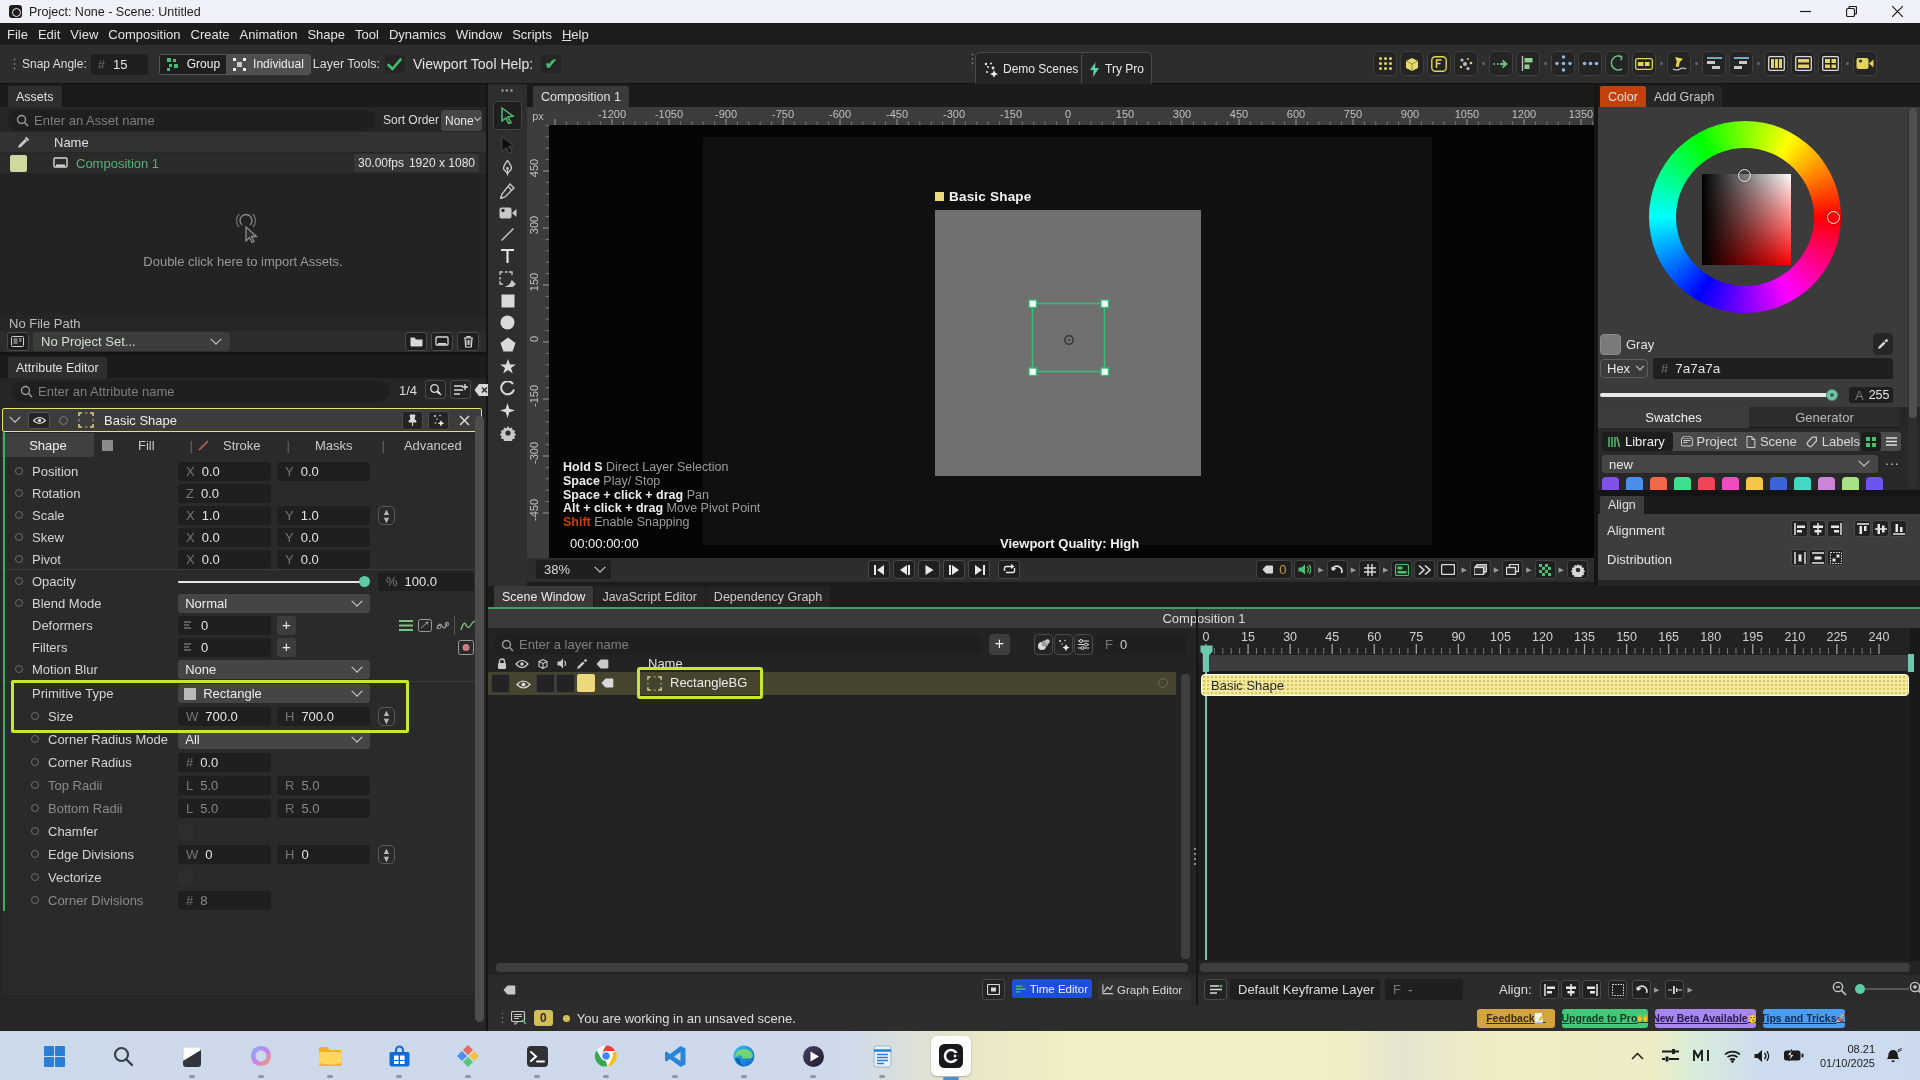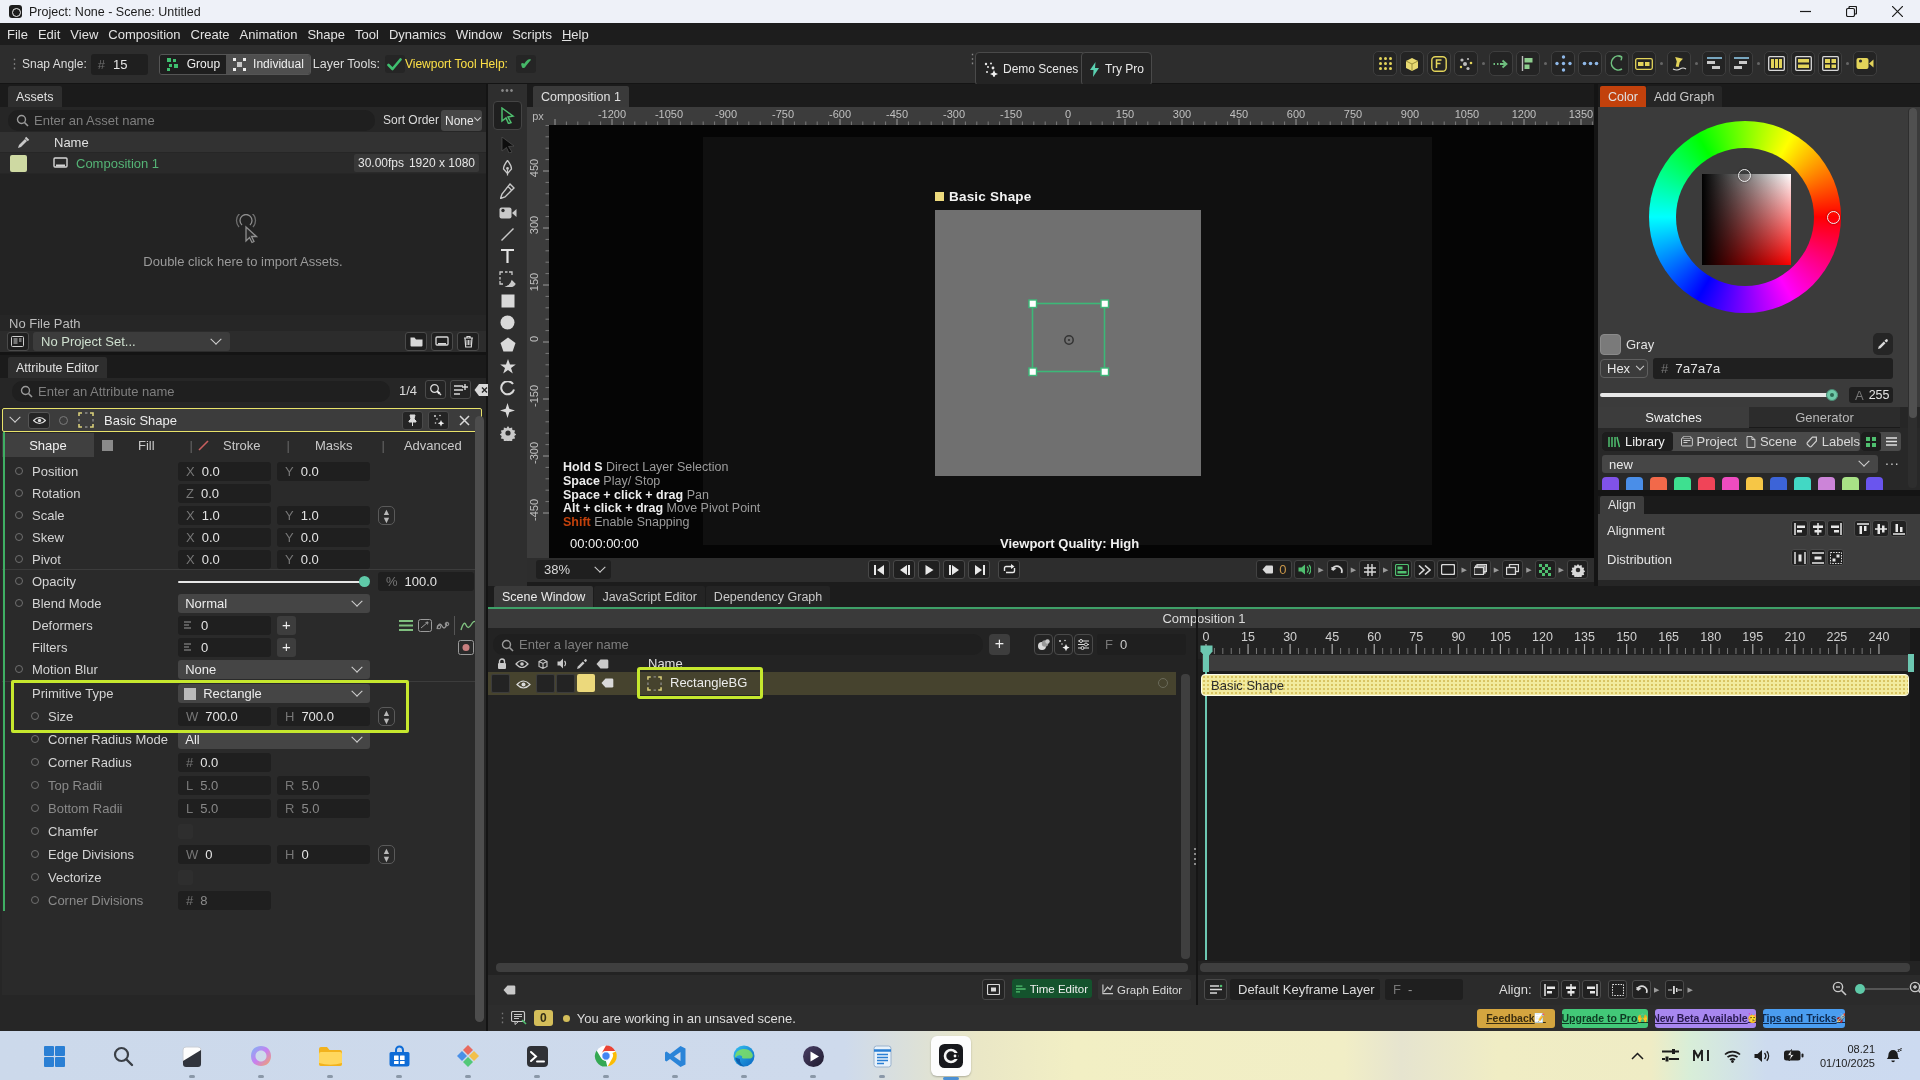--- a/index.html
+++ b/index.html
@@ -152,21 +152,21 @@
           </svg>
         <span style="margin-left:6px;color:#f0f0f0">Individual</span>
       </div>
     </div>
     <div style="margin-left:2px;font-size:12.5px;color:#dcdcdc">Layer Tools:</div>
     <div class="chk" style="margin-left:5px">
         <svg width="15" height="13" viewBox="0 0 15 13">
           <path d="M1.5 7 L5.5 11 L13.5 1.5" fill="none" stroke="#3fbf6f" stroke-width="2.6" stroke-linecap="round" stroke-linejoin="round"></path>
         </svg>
       </div>
-    <div style="font-size:12px;color:#fde047">Viewport Tool Help:</div>
+    <div style="margin-left:8px;font-size:14px;color:#e5e5e5">Viewport Tool Help:</div>
     <div class="chk" style="margin-left:8px">✔</div>
 
     <div class="grip abs" style="left:966px;top:12px;color:#8a8a8a">⋮</div>
     <div class="tbbtn abs" style="left:975px;top:7px">
       <svg width="16" height="16" viewBox="0 0 16 16">
           <g fill="#e8e8e8">
             <circle cx="3" cy="3" r="1.2"></circle>
             <circle cx="8" cy="2.5" r="1"></circle>
             <circle cx="5" cy="6" r="1"></circle>
             <circle cx="10" cy="7" r="1.4"></circle>
@@ -1502,21 +1502,21 @@
     <div class="abs" style="left:0;top:389px;width:1432px;height:30px;background:#2b2b2b">
       <svg style="position:absolute;left:15px;top:10px" width="13" height="10" viewBox="0 0 13 10">
           <path d="M4.5 0.5 h6.5 a1.3 1.3 0 0 1 1.3 1.3 v6.4 a1.3 1.3 0 0 1 -1.3 1.3 H4.5 L0.5 5 Z" fill="#c9c9c9"></path>
         </svg>
       <div class="icbox abs" style="left:494px;top:4px;width:23px;height:21px">
           <svg width="13" height="11" viewBox="0 0 13 11">
             <rect x="0.5" y="0.5" width="12" height="10" rx="1" fill="none" stroke="#d9d9d9" stroke-width="1.2"></rect>
             <rect x="4" y="3.5" width="5" height="4" fill="#d9d9d9"></rect>
           </svg>
         </div>
-      <div class="abs fr" style="left:524px;top:4px;width:80px;height:19px;background:#14532d;border-radius:3px;padding:0 4px;overflow:hidden">
+      <div class="abs fr" style="left:524px;top:4px;width:80px;height:19px;background:#1d4ed8;border-radius:3px;padding:0 4px;overflow:hidden">
         <svg width="11" height="10" viewBox="0 0 12 10">
             <path d="M0 1.5 h8 M0 5 h12 M0 8.5 h5" stroke="#4fbf6f" stroke-width="1.6"></path>
           </svg>
         <span style="margin-left:4px;color:#f0f0f0;font-size:11.5px;white-space:nowrap">Time Editor</span>
       </div>
       <div class="abs fr" style="left:610px;top:4px;width:93px;height:21px;background:#333;border-radius:3px;padding:0 4px;overflow:hidden">
         <svg width="11" height="11" viewBox="0 0 12 11">
             <path d="M1 0 v10 h11" stroke="#c9c9c9" stroke-width="1.3" fill="none"></path>
             <path d="M2 8 L6 3 L9 5.5 L11.5 1" stroke="#c9c9c9" stroke-width="1.3" fill="none"></path>
           </svg>

